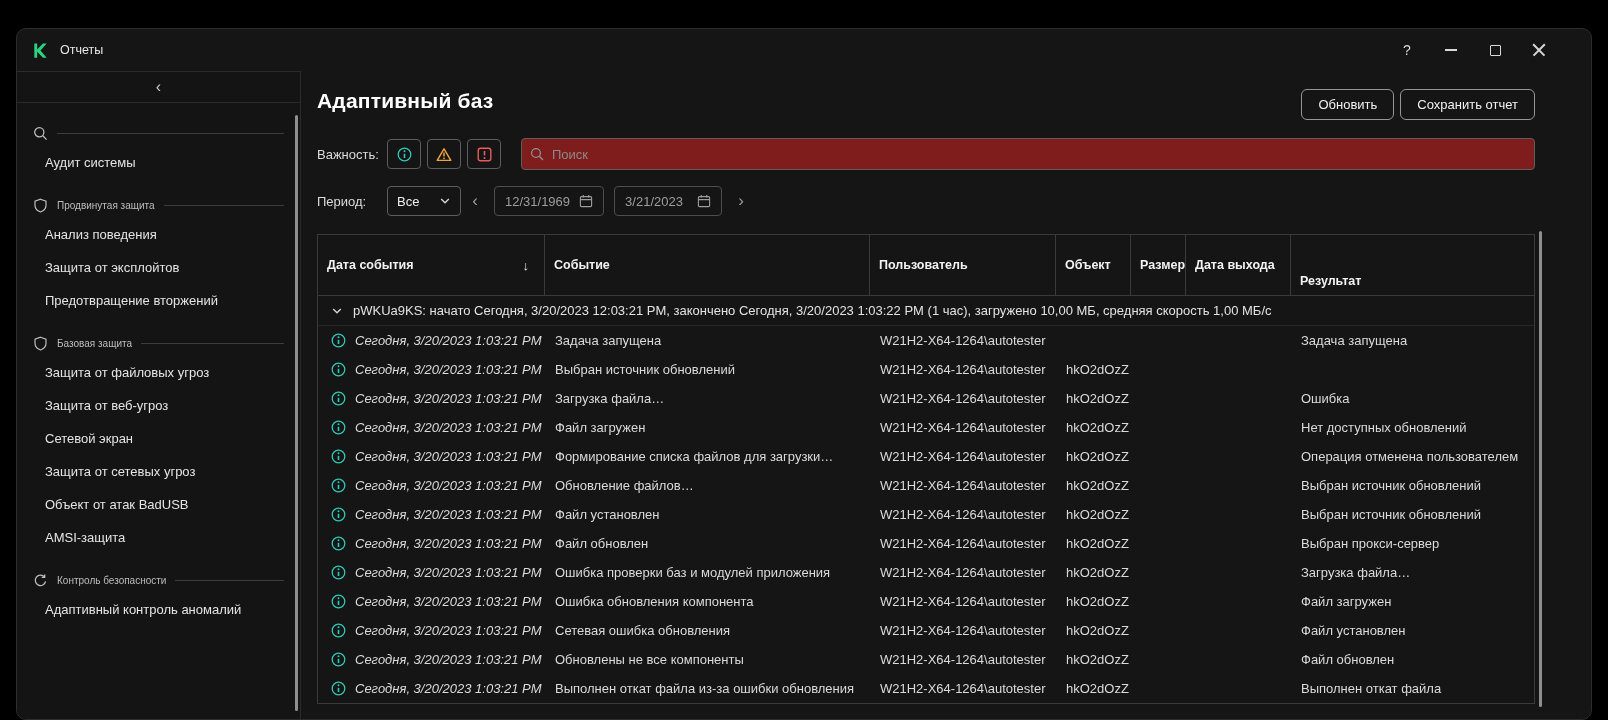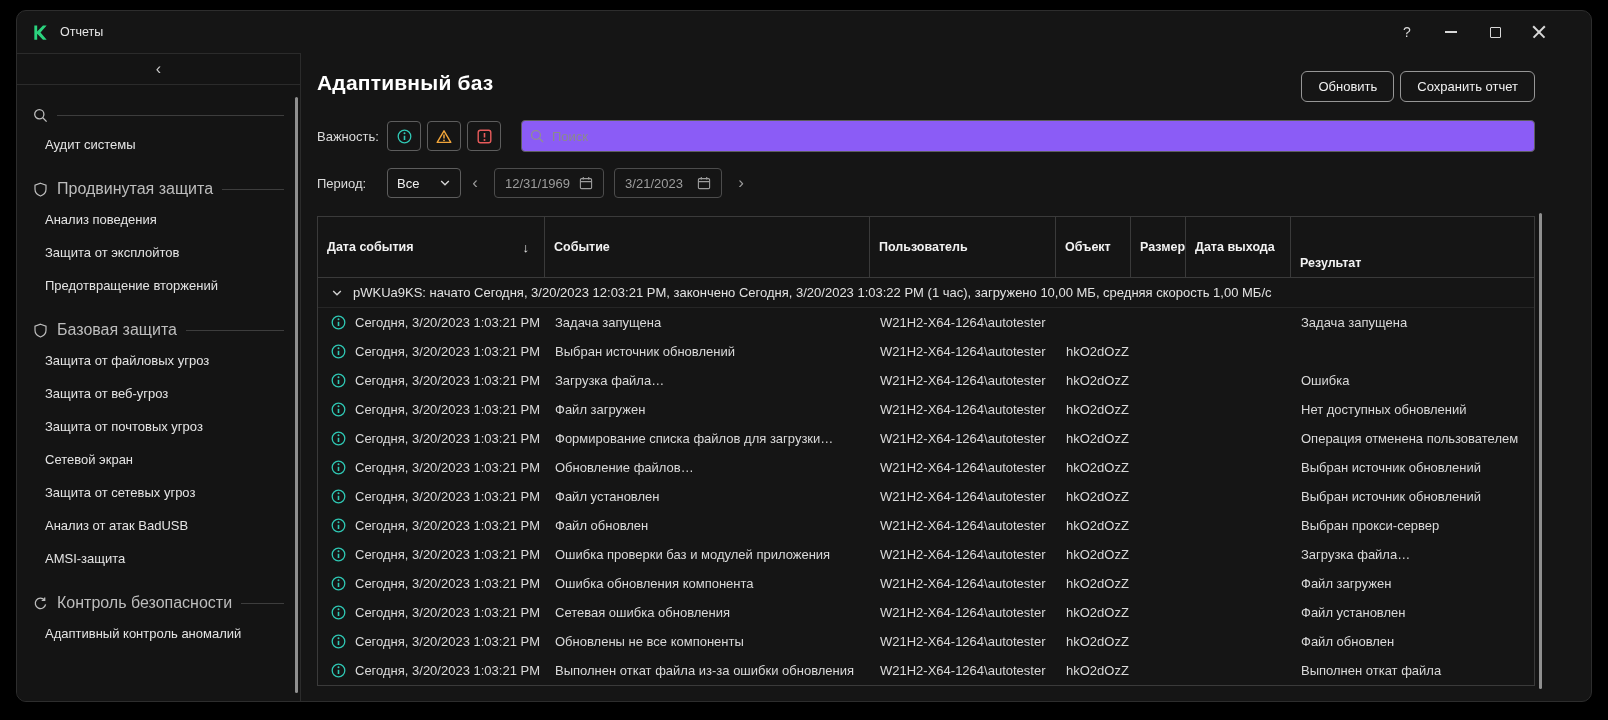--- a/index.html
+++ b/index.html
@@ -1,18 +1,18 @@
 <!DOCTYPE html>
 <html><head>
 <meta charset="utf-8">
 <style>
   * { box-sizing: border-box; margin: 0; padding: 0; }
   html, body { width: 1608px; height: 720px; background: #000; overflow: hidden;
     font-family: "Liberation Sans", sans-serif; }
-  .window { position: absolute; left: 16px; top: 10px; width: 1576px; height: 692px;
+  .window { position: absolute; left: 16px; top: 28px; width: 1576px; height: 692px;
     background: #151515; border: 1px solid #2d2d2d; border-radius: 10px; overflow: hidden;
     display: flex; flex-direction: column; }
 
   
   .titlebar { height: 42px; flex: 0 0 42px; display: flex; align-items: center;
     justify-content: space-between; padding: 0 30px 0 14px; }
   .tb-left { display: flex; align-items: center; gap: 10px; }
   .icon { display: inline-flex; align-items: center; justify-content: center; }
   .app-title { font-size: 12.5px; color: #e6e6e6; }
   .tb-right { display: flex; align-items: center; }
@@ -31,21 +31,21 @@
 
   
   .sidebar { width: 284px; flex: 0 0 284px; border-right: 1px solid #2b2b2b; position: relative;
     display: flex; flex-direction: column; min-height: 0; background: #141414; }
   .collapse-bar { height: 32px; flex: 0 0 32px; border-top: 1px solid #2b2b2b;
     border-bottom: 1px solid #2b2b2b; display: flex; align-items: center; justify-content: center;
     color: #c9c9c9; font-size: 16px; }
   .side-scroll { flex: 1; overflow: hidden; padding-top: 10px; }
   .section-head { display: flex; align-items: center; gap: 9px; padding: 7px 16px 5px 16px; margin-top: 12px; }
   .section-head:first-child { margin-top: 6px; }
-  .section-label { font-size: 16px; color: #bdbdbd; white-space: nowrap; text-align: center; }
+  .section-label { font-size: 10px; color: #bdbdbd; white-space: nowrap; text-align: center; }
   .section-line { flex: 1; height: 1px; background: #3d3d3d; }
   .side-item { padding: 9px 16px 9px 28px; font-size: 13px; color: #e4e4e4; white-space: nowrap; line-height: 15px; }
   .v-scrollbar { position: absolute; width: 3px; border-radius: 2px; background: #8f8f8f; }
   .side-sb { right: 2px; top: 44px; bottom: 8px; }
 
   
   .main { flex: 1; position: relative; padding: 18px 56px 0 16px; min-width: 0; }
   .main-sb { right: 49px; top: 160px; bottom: 12px; }
   .main-header { display: flex; align-items: flex-start; justify-content: space-between; }
   .page-title { font-size: 21px; font-weight: 700; color: #ffffff; letter-spacing: .2px; }
@@ -54,21 +54,21 @@
     font-size: 13px; padding: 7px 16px; font-family: inherit; white-space: nowrap; }
 
   
   .filter-row { display: flex; align-items: center; margin-top: 18px; }
   .period-row { margin-top: 16px; align-items: center; }
   .filter-label { width: 70px; flex: 0 0 70px; color: #dcdcdc; font-size: 13px; }
   .sev-group { display: flex; gap: 6px; }
   .sev-btn { width: 34px; height: 30px; border: 1px solid #5d5d5d; border-radius: 4px;
     background: transparent; display: flex; align-items: center; justify-content: center; }
   .search-wrap { flex: 1; margin-left: 20px; position: relative; }
-  .search-input { width: 100%; height: 32px; background: #8b5cf6; border: 1px solid #5d5d5d;
+  .search-input { width: 100%; height: 32px; background: #7f1d1d; border: 1px solid #5d5d5d;
     border-radius: 4px; color: #e0e0e0; font-size: 13px; padding: 0 10px 0 30px; font-family: inherit; }
   .search-input::placeholder { color: #8b8b8b; }
   .search-icon { position: absolute; left: 9px; top: 9px; }
   .dropdown { min-width: 74px; height: 30px; border: 1px solid #5d5d5d; border-radius: 4px;
     display: flex; align-items: center; justify-content: space-between; gap: 8px; padding: 0 9px;
     color: #efefef; font-size: 13px; }
   .nav-chev { width: 28px; height: 30px; display: flex; align-items: center; justify-content: center;
     color: #9b9b9b; font-size: 17px; }
   .date-box { height: 30px; border: 1px solid #4c4c4c; border-radius: 4px; display: flex;
     align-items: center; gap: 9px; padding: 0 10px; color: #9d9d9d; font-size: 13px; margin: 0 5px;
@@ -79,21 +79,21 @@
   .grid-cols { display: grid; grid-template-columns: 227px 325px 186px 75px 55px 105px minmax(0,1fr); }
   .th { padding: 7px 9px; font-size: 12.5px; font-weight: 700; color: #f2f2f2;
     border-right: 1px solid #3a3a3a; border-bottom: 1px solid #3a3a3a; display: flex;
     align-items: center; justify-content: space-between; white-space: nowrap; overflow: hidden; }
   .th:last-child { border-right: none; margin-top: 32px; }
   .sort-arrow { color: #e8e8e8; font-size: 13px; font-weight: 400; margin-right: 6px; }
   .group-row { display: flex; align-items: center; gap: 10px; padding: 7px 10px 7px 13px;
     font-size: 13px; color: #e2e2e2; border-bottom: 1px solid #262626; white-space: nowrap; overflow: hidden; }
   .trow { height: 29px; align-items: center; font-size: 13px; color: #dadada; }
   .td { padding: 0 10px; white-space: nowrap; overflow: hidden; }
-  .td.first { display: flex; align-items: center; gap: 9px; padding-left: 13px; }
+  .td.first { display: flex; align-items: center; gap: 9px; padding-left: 13px; font-style: italic; }
 </style>
 </head>
 <body>
 
 <div class="window">
   <div class="titlebar">
     <div class="tb-left">
       <span class="icon">
           <svg width="19" height="19" viewBox="0 0 20 20">
             <path d="M3.5 2.5h3v6.4L12.6 2.5h3.9L10 10l6.5 7.5h-3.9L6.5 11.2v6.3h-3Z" fill="#2bd37e"></path>
@@ -147,24 +147,23 @@
             <span class="icon">
               <svg width="15" height="15" viewBox="0 0 15 15">
                 <path d="M7.5 1.2 L13 3.2 V7.3 C13 10.7 10.7 12.9 7.5 14 C4.3 12.9 2 10.7 2 7.3 V3.2 Z" fill="none" stroke="#bdbdbd" stroke-width="1.2"></path>
               </svg>
             </span>
             <span class="section-label">Базовая защита</span>
             <span class="section-line"></span>
           </div>
           <div class="side-item">Защита от файловых угроз</div>
           <div class="side-item">Защита от веб-угроз</div>
-          <div class="side-item">Защита от почтовых угроз</div>
           <div class="side-item">Сетевой экран</div>
           <div class="side-item">Защита от сетевых угроз</div>
-          <div class="side-item">Анализ от атак BadUSB</div>
+          <div class="side-item">Объект от атак BadUSB</div>
           <div class="side-item">AMSI-защита</div>
           <div class="section-head">
             <span class="icon">
               <svg width="15" height="15" viewBox="0 0 15 15">
                 <path d="M12.6 8.4 A5.2 5.2 0 1 1 11.5 4" fill="none" stroke="#bdbdbd" stroke-width="1.3"></path>
                 <path d="M11.7 1.4 L11.7 4.4 L8.7 4.4" fill="none" stroke="#bdbdbd" stroke-width="1.3"></path>
               </svg>
             </span>
             <span class="section-label">Контроль безопасности</span>
             <span class="section-line"></span>

